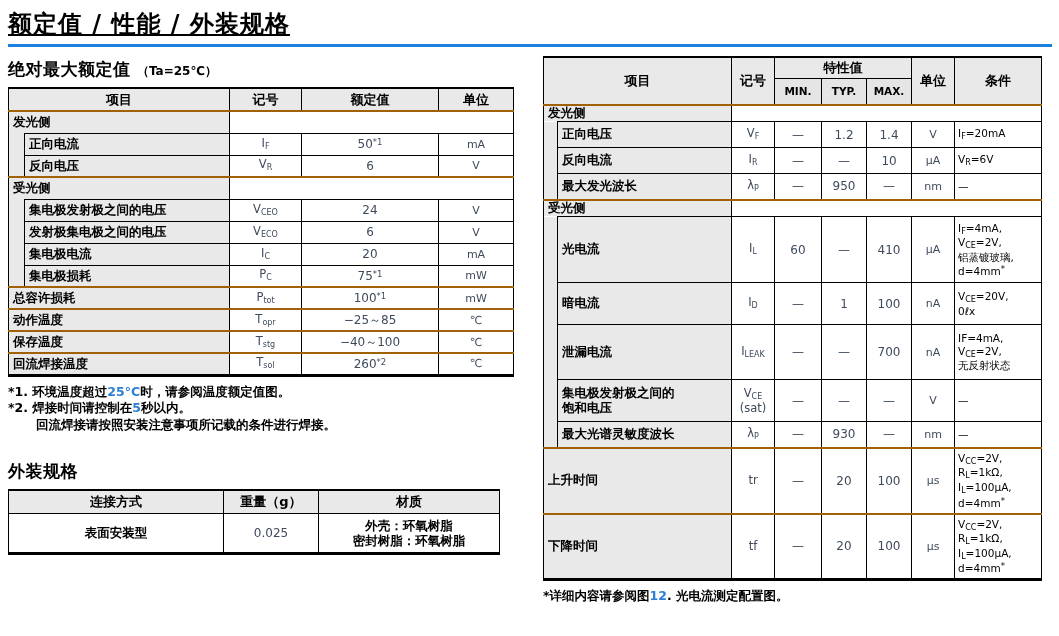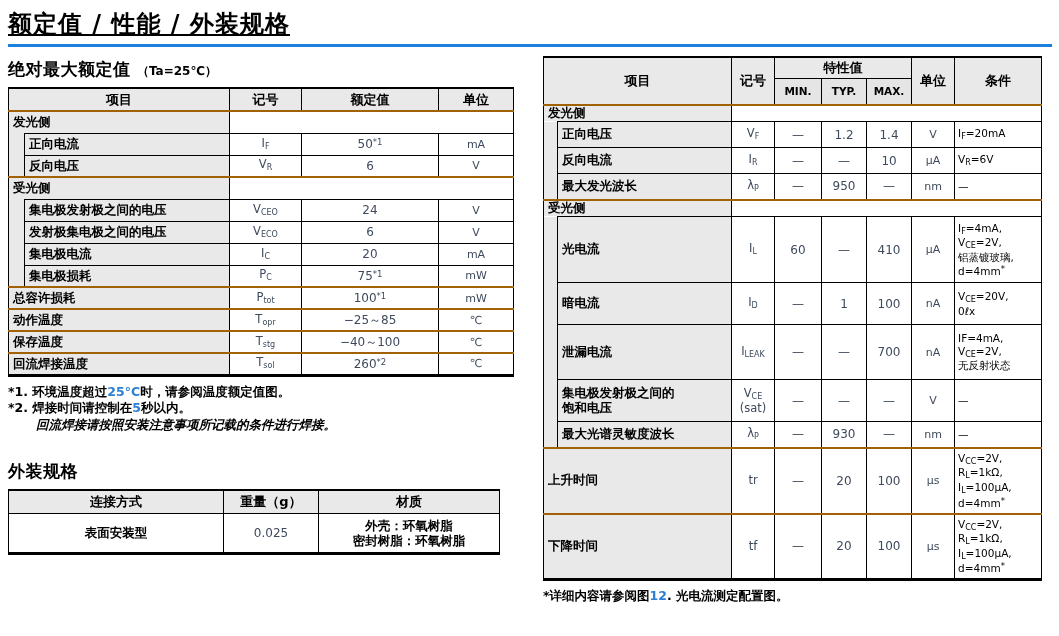--- a/index.html
+++ b/index.html
@@ -43,21 +43,21 @@
   .abs td { height:22px; }
   .pkg td { height:40px; }
 
   .h-s  td { height:26px; }
   .h-m2 td { height:42px; }
   .h-m3 td { height:55px; }
   .h-xl td { height:66px; }
 
   .fns { margin-top:7px; }
   .fn { font-weight:bold; font-size:12.5px; line-height:1.32; }
-  .fn.indent { padding-left:28px;font-style:italic; }
+  .fn.indent { padding-left:28px; }
   .accent { color:#2b7fd4; }
 
   .pkg-gap { margin-top:27px; }
   .rnote { margin-top:7px; }
 </style>
 </head>
 <body>
 
 <div class="page">
 

